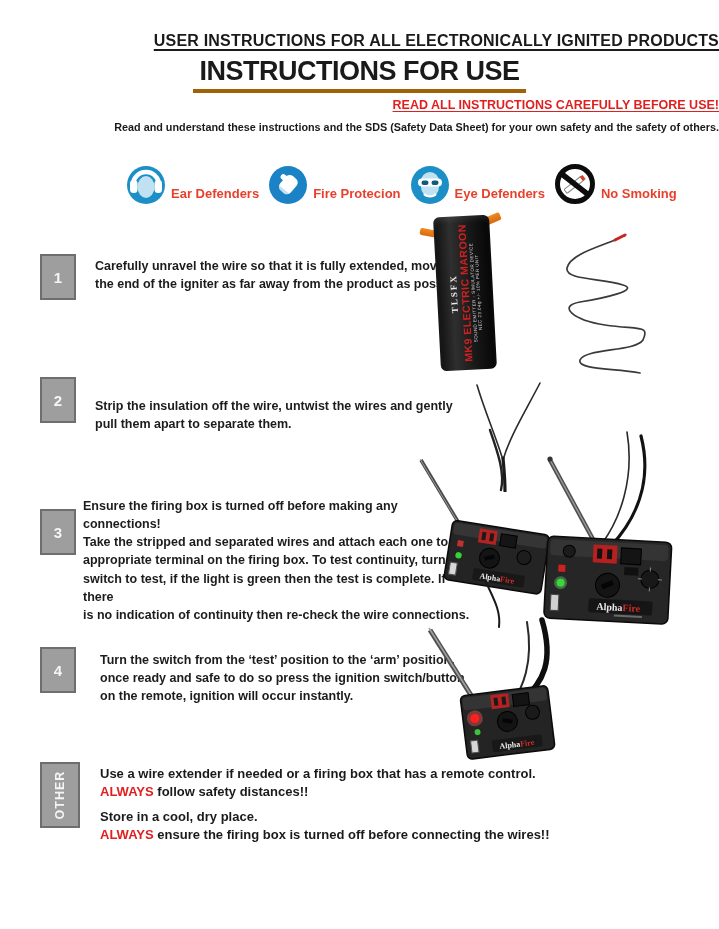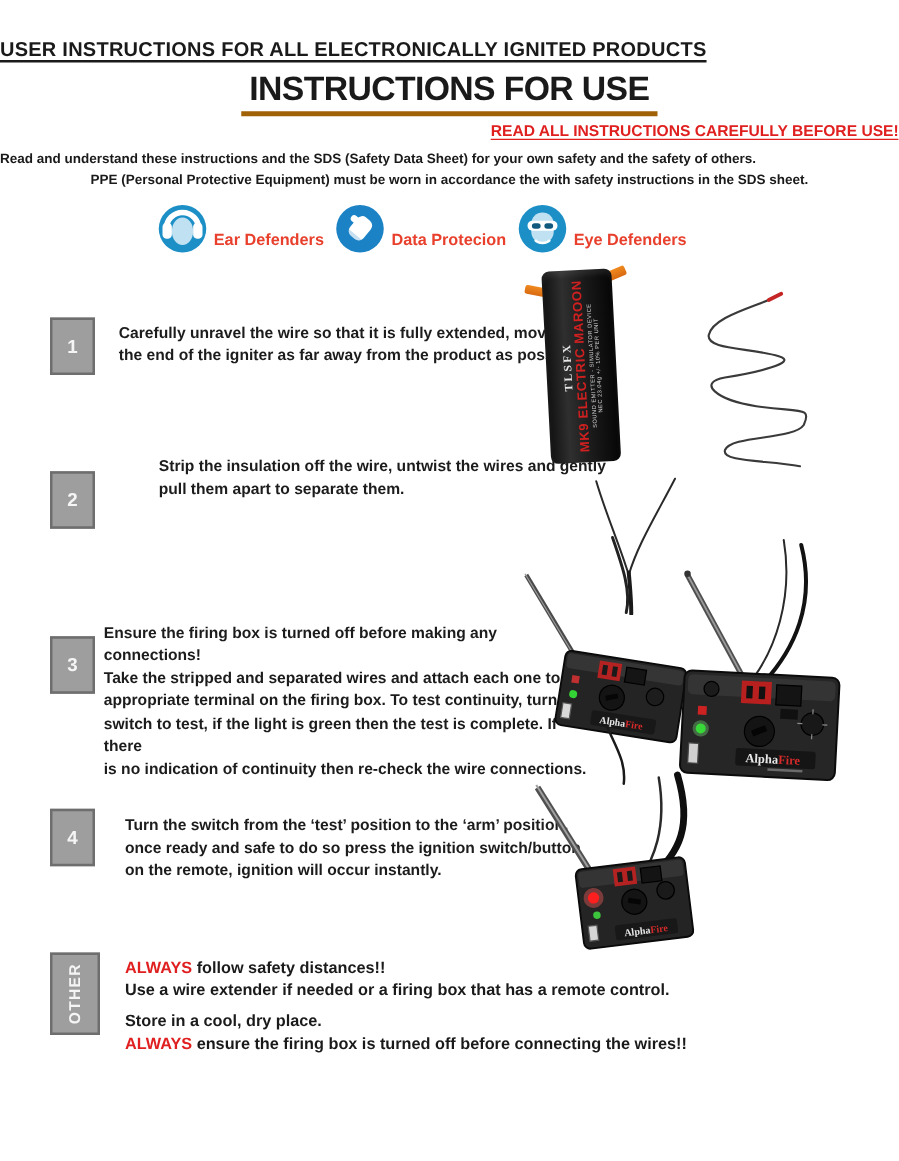--- a/index.html
+++ b/index.html
@@ -2,35 +2,35 @@
 <html><head>
 <meta charset="utf-8">
 <style>
   html,body{margin:0;padding:0;background:#ffffff;}
   .page{
     position:relative;width:719px;height:929px;background:#ffffff;
     font-family:"Liberation Sans",sans-serif;color:#1a1a1a;overflow:hidden;
   }
   
   .header-title{
-    position:absolute;top:32px;left:0;width:100%;text-align:left;
+    position:absolute;top:32px;left:0;width:100%;text-align:right;
     font-size:16px;font-weight:bold;letter-spacing:0.2px;
     text-decoration:underline;text-decoration-thickness:2px;text-underline-offset:3px;
   }
   .main-title-wrap{position:absolute;top:56px;left:0;width:100%;text-align:center;}
   .main-title{
     display:inline-block;font-size:27px;font-weight:bold;letter-spacing:-0.5px;
     border-bottom:4px solid #a16207;padding:0 6px 2px 6px;text-align:center;
   }
   .warning-line{
     position:absolute;top:98px;left:0;width:100%;text-align:right;
     font-size:12.5px;font-weight:bold;color:#e01f1f;
     text-decoration:underline;text-underline-offset:2px;
   }
-  .intro-1{position:absolute;top:121px;left:0;width:100%;text-align:left;font-size:10.8px;font-weight:bold;}
+  .intro-1{position:absolute;top:121px;left:0;width:100%;text-align:right;font-size:10.8px;font-weight:bold;}
   .intro-2{position:absolute;top:138px;left:0;width:100%;text-align:center;font-size:10.8px;font-weight:bold;}
 
   
   .ppe-row{position:absolute;top:163px;left:126px;display:flex;align-items:flex-end;column-gap:9px;}
   .ppe-item{display:flex;align-items:flex-end;column-gap:5px;}
   .ppe-item svg{display:block;}
   .ppe-label{font-size:13px;font-weight:bold;color:#e8402d;padding-bottom:4px;white-space:nowrap;}
 
   
   .step-badge{
@@ -38,21 +38,21 @@
     display:flex;align-items:center;justify-content:center;
     color:#f5f5f5;font-size:15px;font-weight:bold;box-sizing:border-box;
   }
   .step-text{
     position:absolute;font-size:12.5px;font-weight:bold;line-height:1.45;
     white-space:pre-line;color:#1c1c1c;
   }
   #badge-1{left:40px;top:254px;}
   #text-1{left:95px;top:257px;width:390px;}
   #badge-2{left:40px;top:377px;}
-  #text-2{left:95px;top:364px;width:390px;margin-left:32px;}
+  #text-2{left:95px;top:397px;width:390px;}
   #badge-3{left:40px;top:509px;}
   #text-3{left:83px;top:497px;width:395px;}
   #badge-4{left:40px;top:647px;}
   #text-4{left:100px;top:651px;width:385px;}
 
   
   .other-badge{
     position:absolute;left:40px;top:762px;width:40px;height:66px;
     background:#9e9e9e;border:2px solid #6e6e6e;box-sizing:border-box;
     display:flex;align-items:center;justify-content:center;
@@ -92,21 +92,20 @@
 <body>
 
 <div class="page">
 
   <div class="header-title">USER INSTRUCTIONS FOR ALL ELECTRONICALLY IGNITED PRODUCTS</div>
   <div class="main-title-wrap">
     <span class="main-title">INSTRUCTIONS FOR USE</span>
   </div>
   <div class="warning-line">READ ALL INSTRUCTIONS CAREFULLY BEFORE USE!</div>
   <div class="intro-1">Read and understand these instructions and the SDS (Safety Data Sheet) for your own safety and the safety of others.</div>
-  <div class="intro-2">PPE (Personal Protective Equipment) must be worn in accordance the with safety instructions in the SDS sheet.</div>
 
   <div class="ppe-row">
 
     <div class="ppe-item">
       <span>
         <svg width="40" height="40" viewBox="0 0 40 40">
           <circle cx="20" cy="20" r="19" fill="#1b8fc6"></circle>
           <ellipse cx="20" cy="22" rx="8.5" ry="11" fill="#bfe1f2"></ellipse>
           <path d="M7,20 a13,13 0 0 1 26,0" fill="none" stroke="#ffffff" stroke-width="4.5" stroke-linecap="round"></path>
           <rect x="4" y="15" width="7.5" height="13" rx="3.5" fill="#ffffff"></rect>
@@ -121,37 +120,50 @@
         <svg width="40" height="40" viewBox="0 0 40 40">
           <rect x="0" y="0" width="40" height="40" fill="#ffffff"></rect>
           <circle cx="20" cy="20" r="19" fill="#1b82c6"></circle>
           <g transform="rotate(40 20 20)">
             <rect x="13" y="10" width="14" height="19" rx="5" fill="#ffffff"></rect>
             <rect x="8.5" y="14" width="7" height="5.5" rx="2.7" fill="#ffffff"></rect>
             <rect x="13" y="26" width="14" height="3" fill="#1b82c6" opacity="0.25"></rect>
           </g>
         </svg>
       </span>
-      <span class="ppe-label">Data Protecion</span>
+      <span class="ppe-label">Fire Protecion</span>
     </div>
 
     <div class="ppe-item">
       <span>
         <svg width="40" height="40" viewBox="0 0 40 40">
           <circle cx="20" cy="20" r="19" fill="#1b8fc6"></circle>
           <path d="M11,22 a9,10 0 0 0 18,0 l0,-6 a9,9 0 0 0 -18,0 z" fill="#bfe1f2"></path>
           <rect x="8" y="13.5" width="24" height="8" rx="4" fill="#ffffff"></rect>
           <rect x="11.5" y="15.5" width="7" height="4.5" rx="2.2" fill="#12597e"></rect>
           <rect x="21.5" y="15.5" width="7" height="4.5" rx="2.2" fill="#12597e"></rect>
           <path d="M14,29 a7,5 0 0 0 12,0" fill="none" stroke="#ffffff" stroke-width="2"></path>
         </svg>
       </span>
       <span class="ppe-label">Eye Defenders</span>
     </div>
 
+    <div class="ppe-item">
+      <span>
+        <svg width="42" height="42" viewBox="0 0 42 42">
+          <circle cx="21" cy="21" r="17.5" fill="#ffffff" stroke="#0c0c0c" stroke-width="5"></circle>
+          <g transform="rotate(-38 21 21)">
+            <rect x="9" y="18.5" width="22" height="5" rx="1" fill="#ffffff" stroke="#888888" stroke-width="1"></rect>
+            <rect x="29" y="18.5" width="3.5" height="5" fill="#d8402a"></rect>
+          </g>
+          <rect x="2" y="18.5" width="38" height="5.5" fill="#0c0c0c" transform="rotate(38 21 21)"></rect>
+        </svg>
+      </span>
+      <span class="ppe-label">No Smoking</span>
+    </div>
   </div>
 
   <div class="step-badge" id="badge-1">1</div>
   <div class="step-text" id="text-1">Carefully unravel the wire so that it is fully extended, move
 the end of the igniter as far away from the product as possible.</div>
 
   <div class="igniter-tube">
     <div class="tube-tip left"></div>
     <div class="tube-tip right"></div>
     <div class="tube-body"></div>
@@ -267,21 +279,21 @@
       <rect x="5" y="46" width="7" height="12" fill="#d6d6d6" stroke="#555"></rect>
       <rect x="26" y="48" width="50" height="12" rx="2" fill="#181818"></rect>
       <text x="33" y="57.5" font-family="Liberation Serif,serif" font-size="8" font-weight="bold"><tspan fill="#e8e8e8">Alpha</tspan><tspan fill="#d42a2a">Fire</tspan></text>
     </g>
   </svg>
 
   <div class="other-badge">
     <span>OTHER</span>
   </div>
   <div class="other-note" id="note-1">
+    <div>Use a wire extender if needed or a firing box that has a remote control.</div>
     <div><span class="always">ALWAYS</span><span> follow safety distances!!</span></div>
-    <div>Use a wire extender if needed or a firing box that has a remote control.</div>
   </div>
   <div class="other-note" id="note-2">
     <div>Store in a cool, dry place.</div>
     <div><span class="always">ALWAYS</span><span> ensure the firing box is turned off before connecting the wires!!</span></div>
   </div>
 
 </div>
 
 </body></html>

